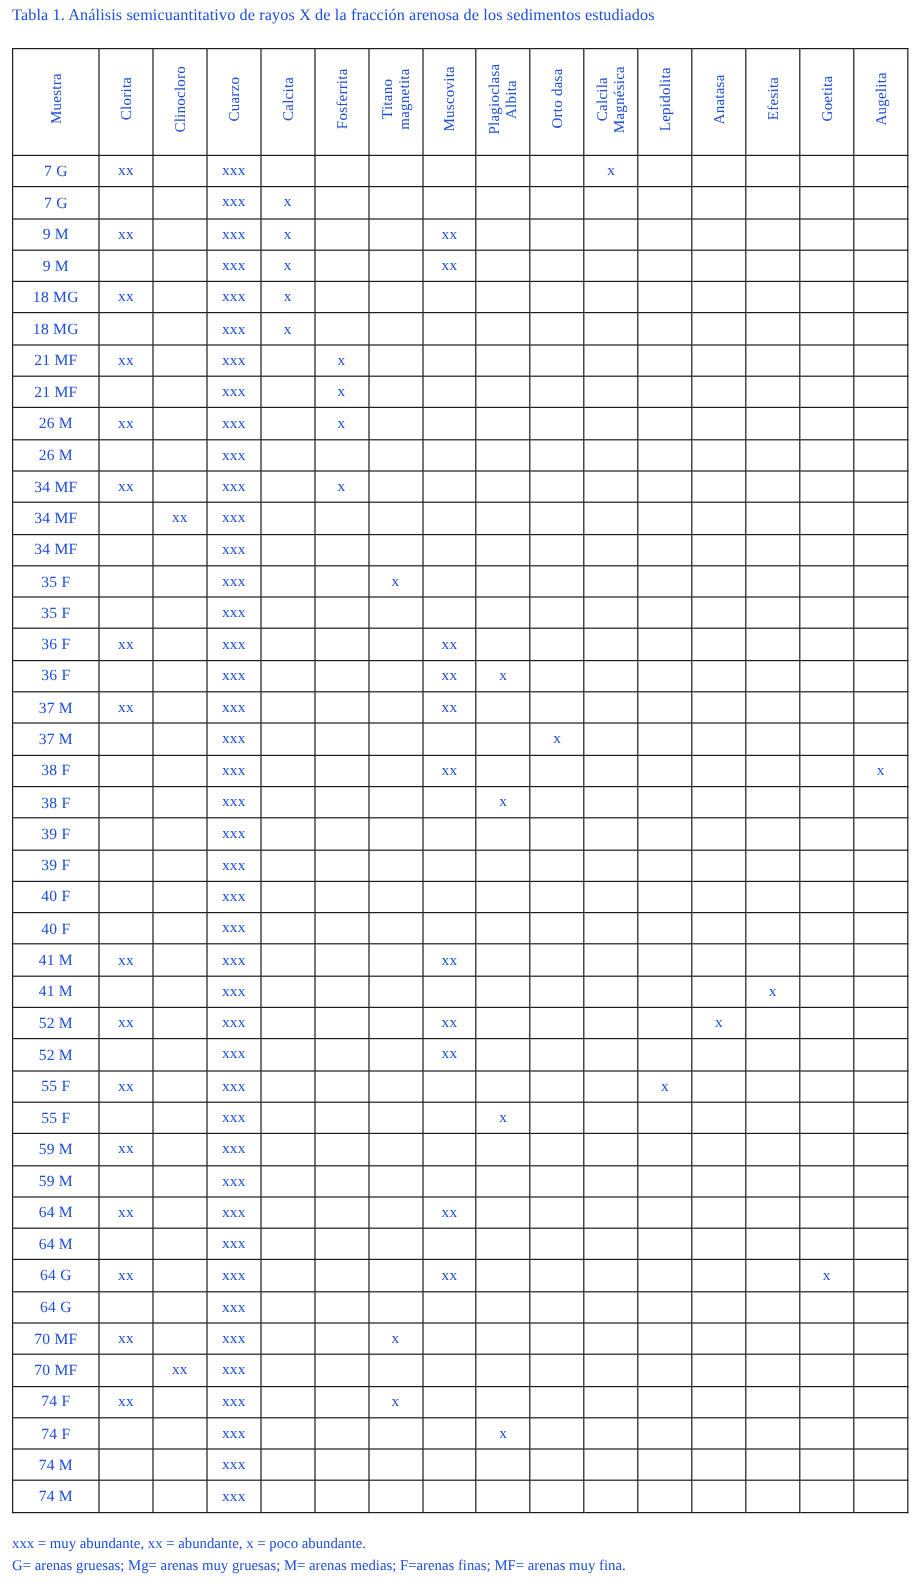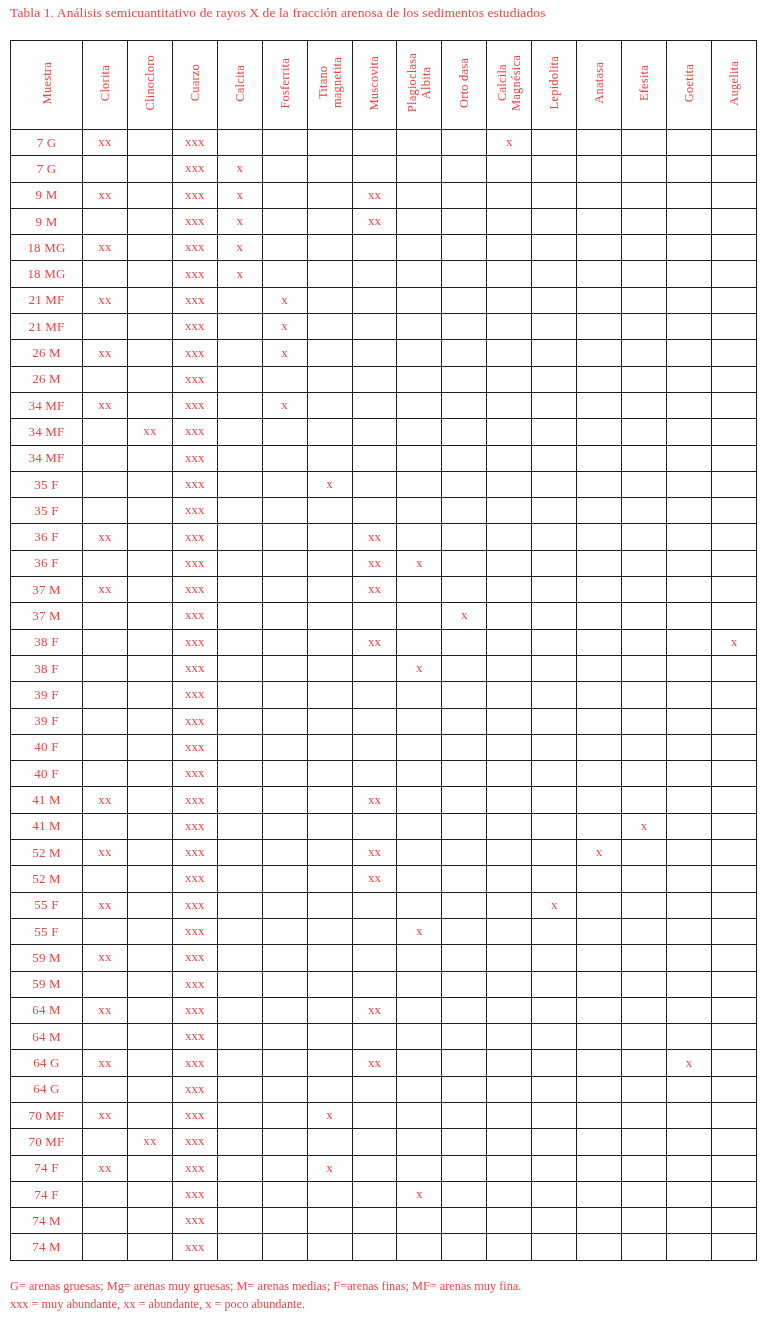--- a/index.html
+++ b/index.html
@@ -2,21 +2,21 @@
 <html><head>
 <meta charset="utf-8">
 <style>
   html,body{margin:0;padding:0;background:#ffffff;}
   .page{
     position:relative;
     width:768px;
     height:1327px;
     background:#ffffff;
     font-family:"Liberation Serif","DejaVu Serif",serif;
-    color:#ef4444;
+    color:#1d4ed8;
     overflow:hidden;
   }
   .title{
     position:absolute;
     left:10px; top:5px;
     font-size:13.5px;
     letter-spacing:.1px;
     white-space:nowrap;
   }
   table.xray{
@@ -883,16 +883,16 @@
           <td></td>
           <td></td>
           <td></td>
           <td></td>
           <td></td>
         </tr>
       </tbody>
   </table>
 
   <div class="footnotes">
+    <p>xxx = muy abundante, xx = abundante, x = poco abundante.</p>
     <p>G= arenas gruesas; Mg= arenas muy gruesas; M= arenas medias; F=arenas finas; MF= arenas muy fina.</p>
-    <p>xxx = muy abundante, xx = abundante, x = poco abundante.</p>
   </div>
 </div>
 
 </body></html>

